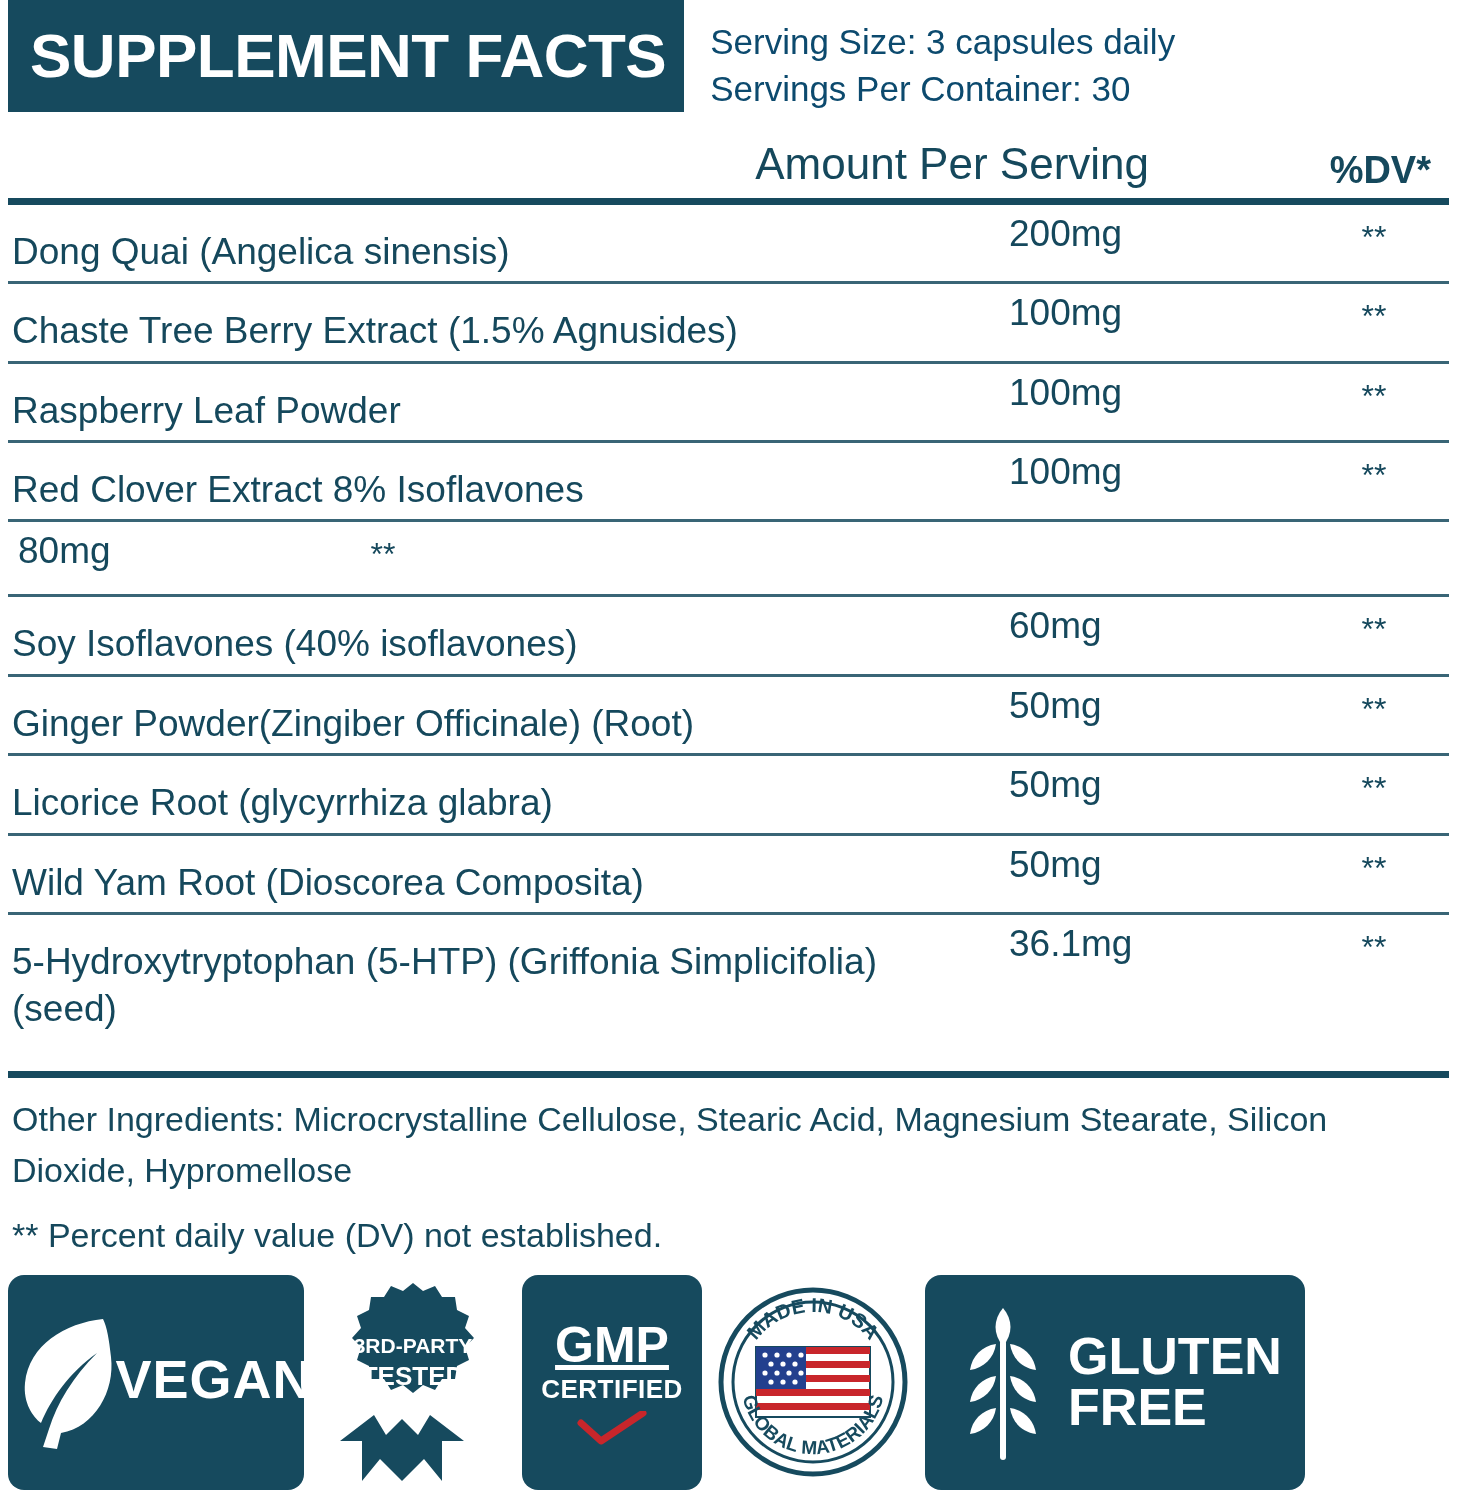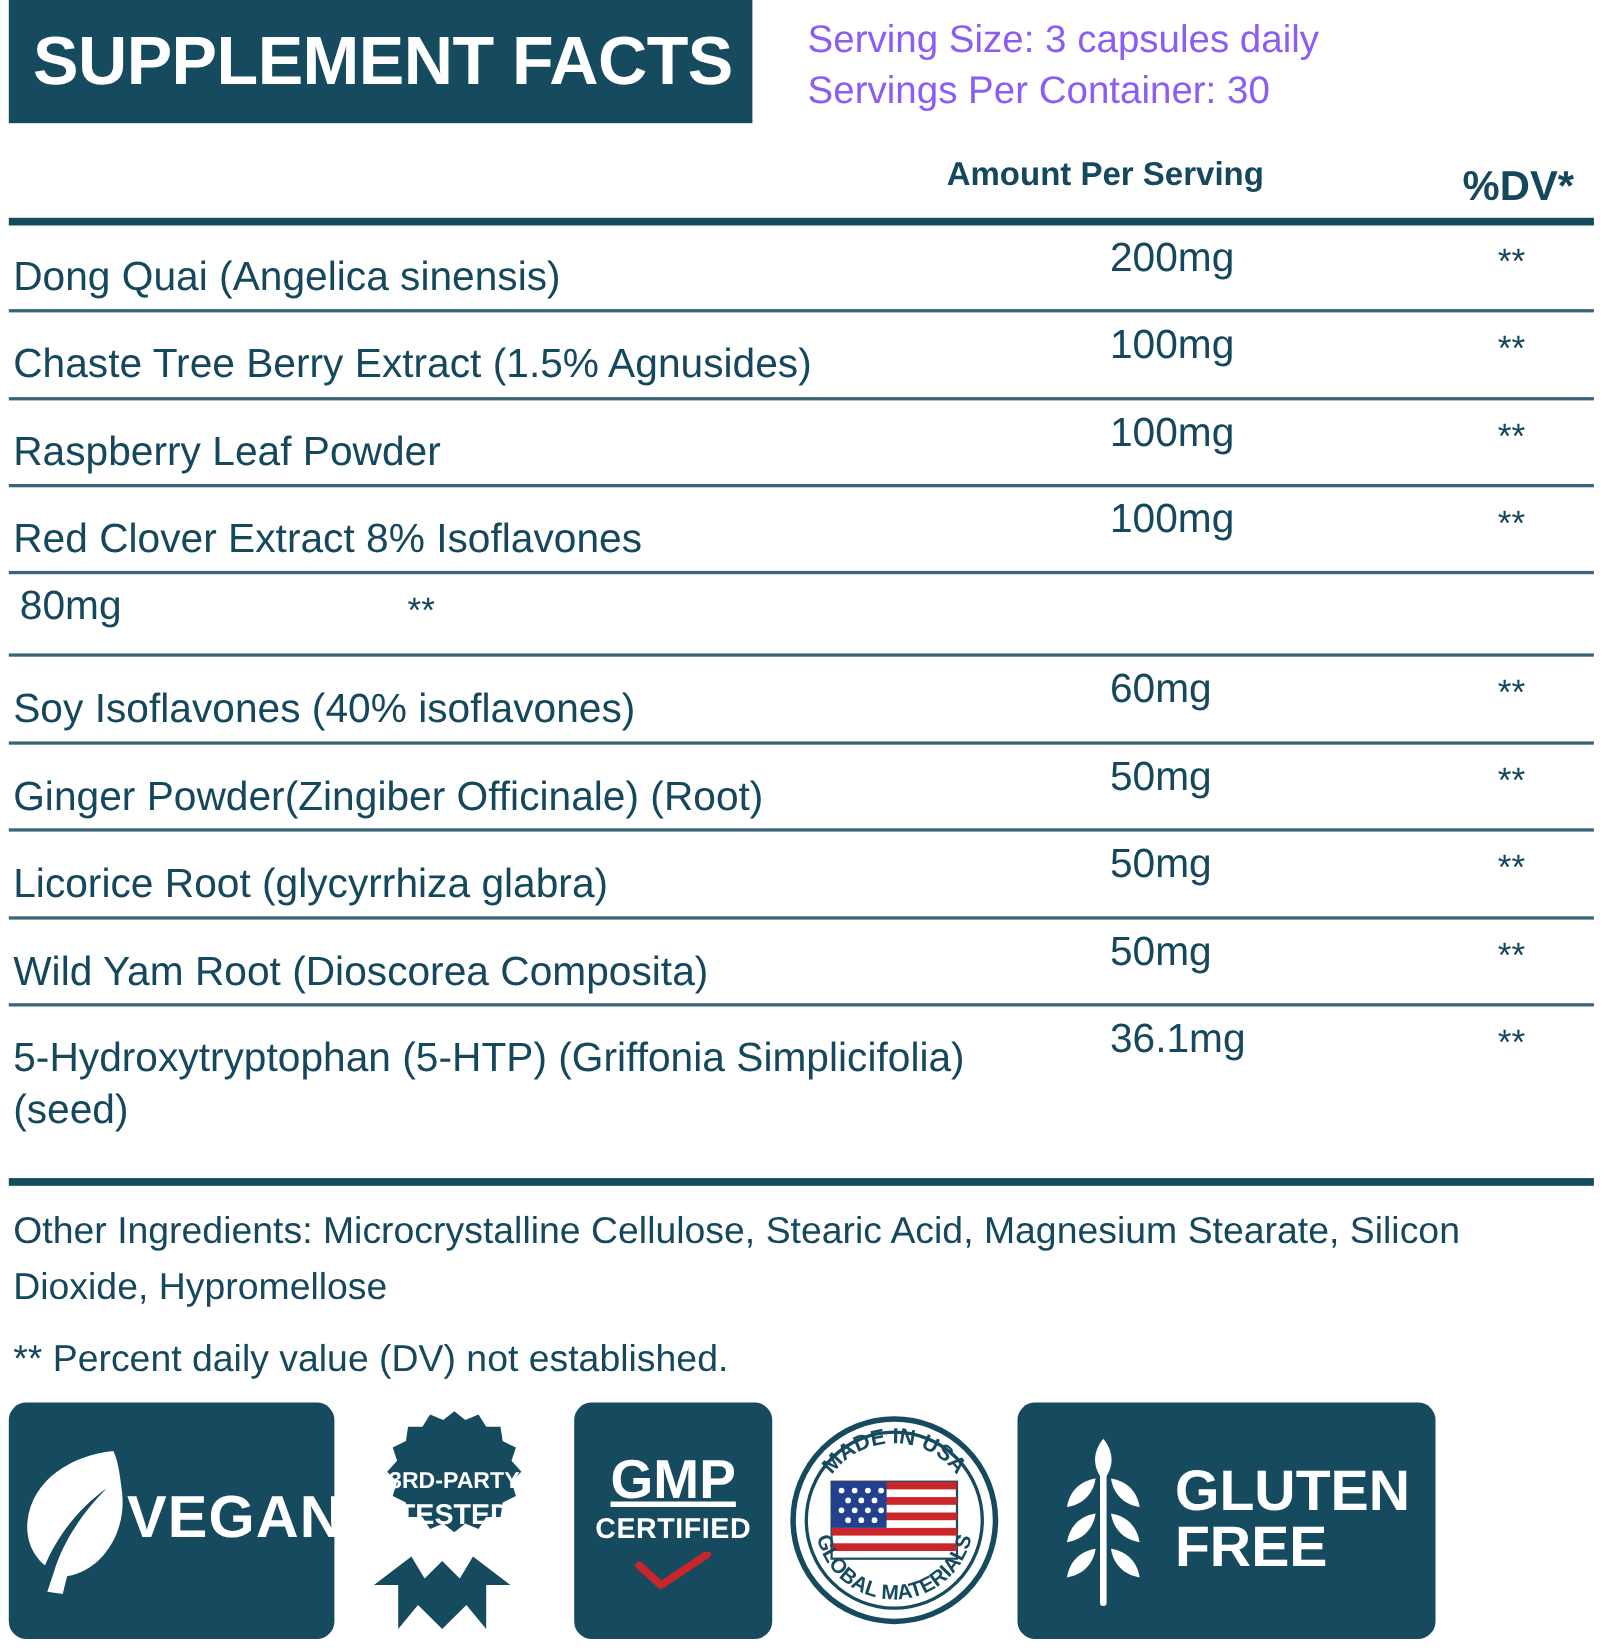--- a/index.html
+++ b/index.html
@@ -18,21 +18,21 @@
     position: relative;
     width: 1457px;
     height: 1500px;
     box-sizing: border-box;
     padding: 0 8px;
   }
 
   
   .header {
     display: flex;
-    align-items: center;
+    align-items: flex-end;
     height: 112px;
   }
   .title-box {
     background: #164a5e;
     color: #ffffff;
     height: 112px;
     display: flex;
     align-items: center;
     padding: 0 18px 0 22px;
     box-sizing: border-box;
@@ -44,37 +44,36 @@
     line-height: 1;
     white-space: nowrap;
   }
   .serving-block {
     padding-left: 26px;
     padding-top: 6px;
     line-height: 1.35;
   }
   .serving-block div {
     font-size: 35px;
-    color: #8b5cf6;
+    color: #0c4a6e;
     white-space: nowrap;
-    margin-left: 24px;
   }
 
   
   .col-head {
     position: relative;
     height: 62px;
     margin-top: 18px;
   }
   .col-head .amount-label {
     position: absolute;
     right: 300px;
-    bottom: 16px;
-    font-size: 30px;
-    font-weight: bold;
+    bottom: 3px;
+    font-size: 44px;
+    font-weight: normal;
     white-space: nowrap;
   }
   .col-head .dv-label {
     position: absolute;
     right: 18px;
     bottom: 0;
     font-size: 38px;
     font-weight: bold;
     white-space: nowrap;
   }

